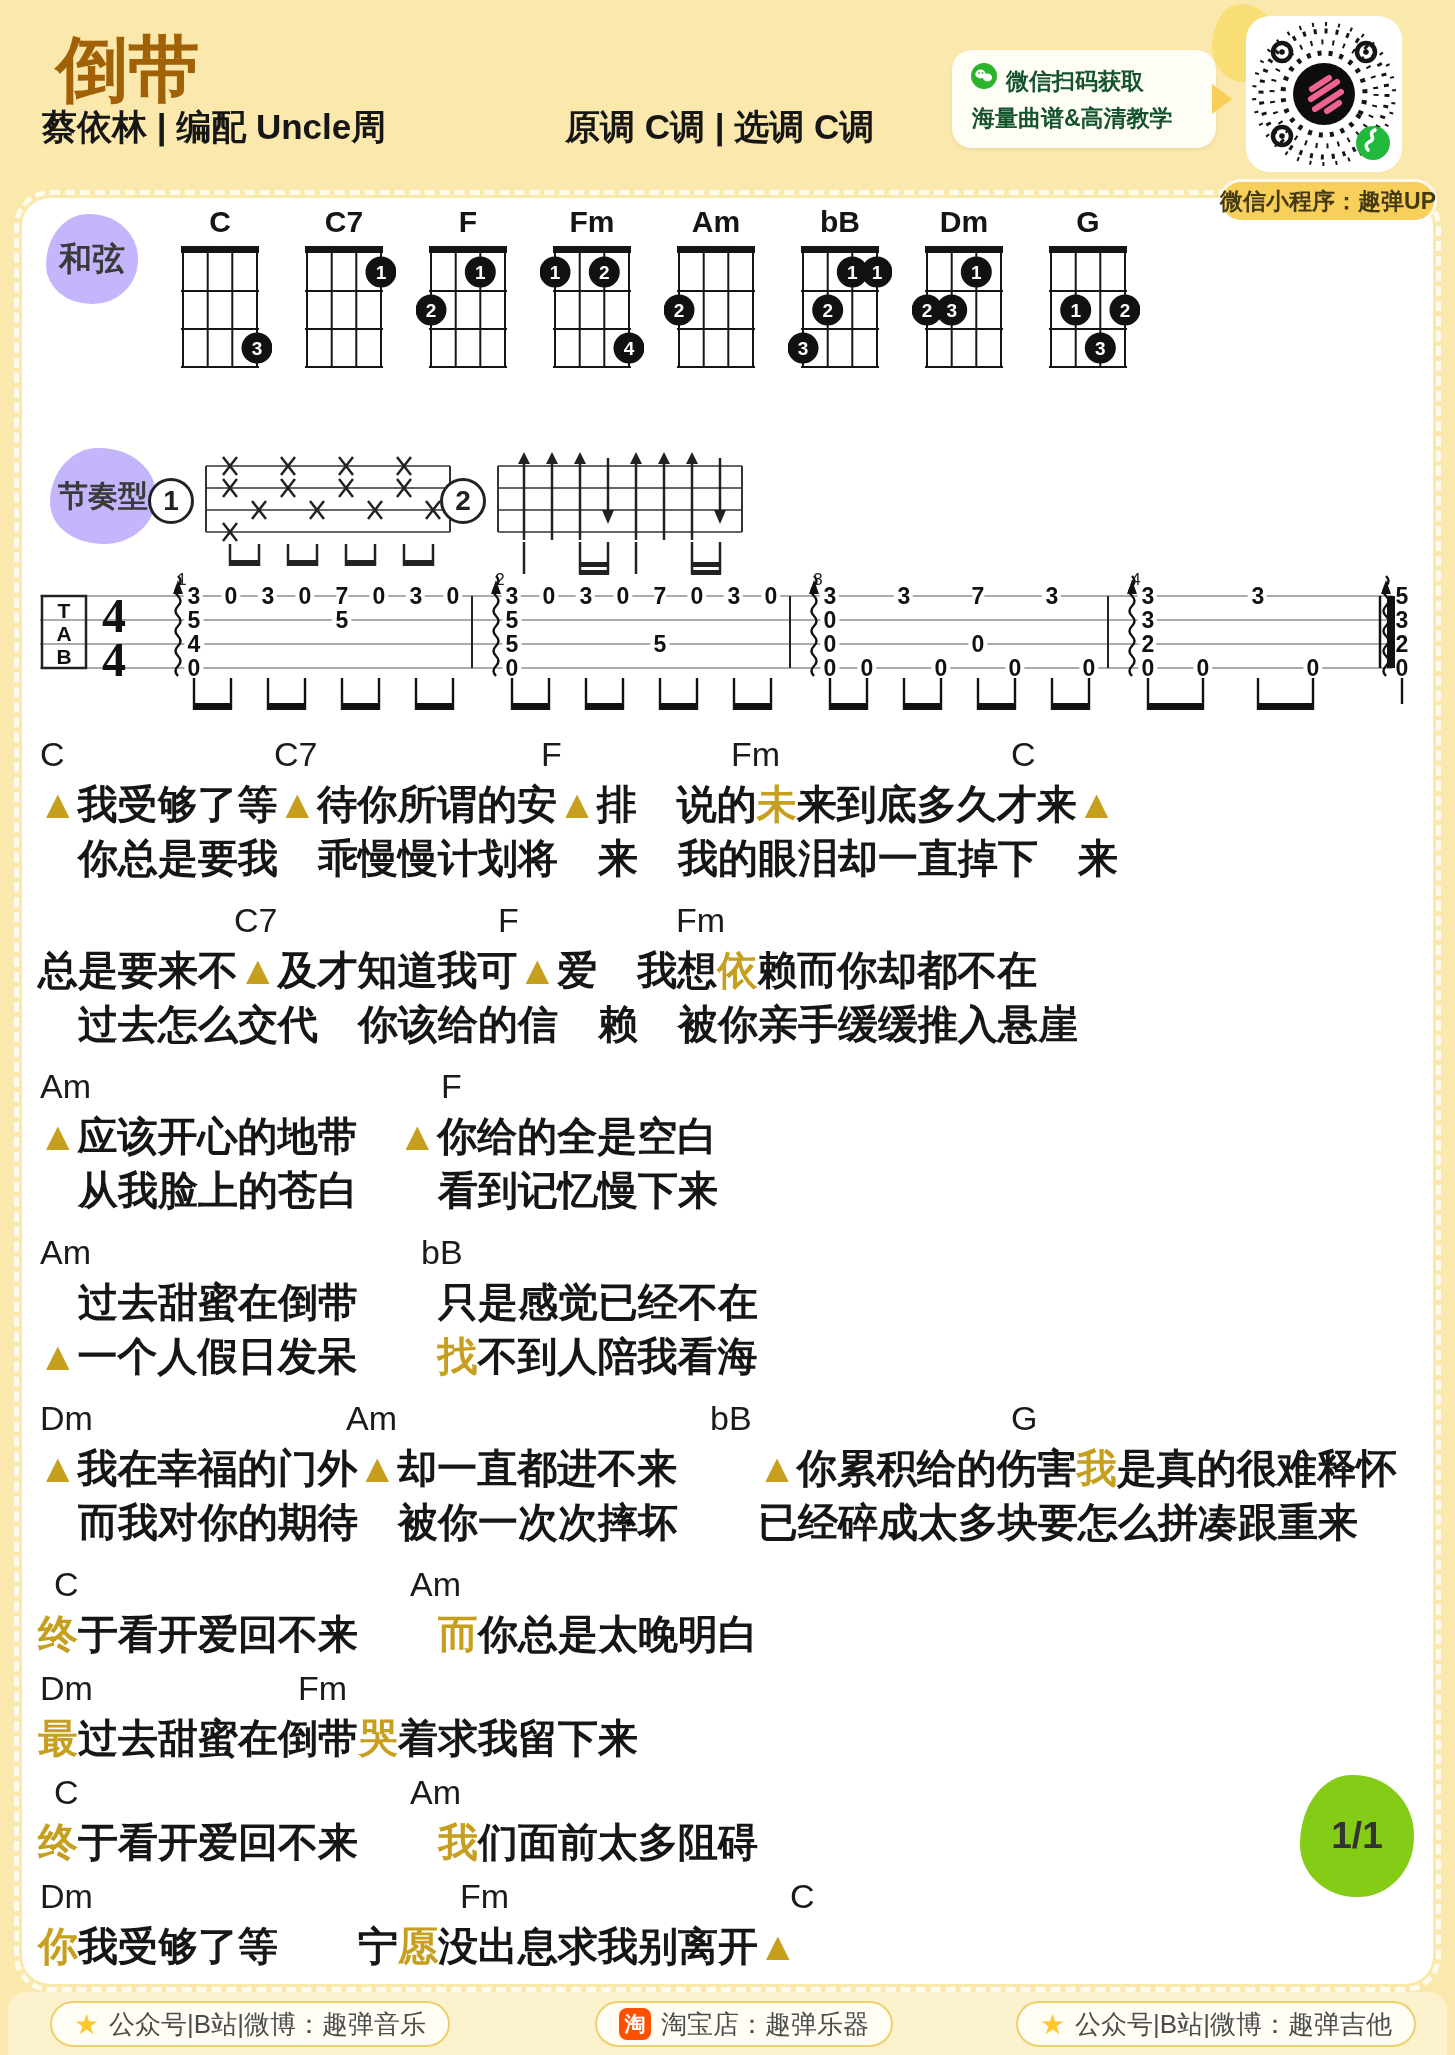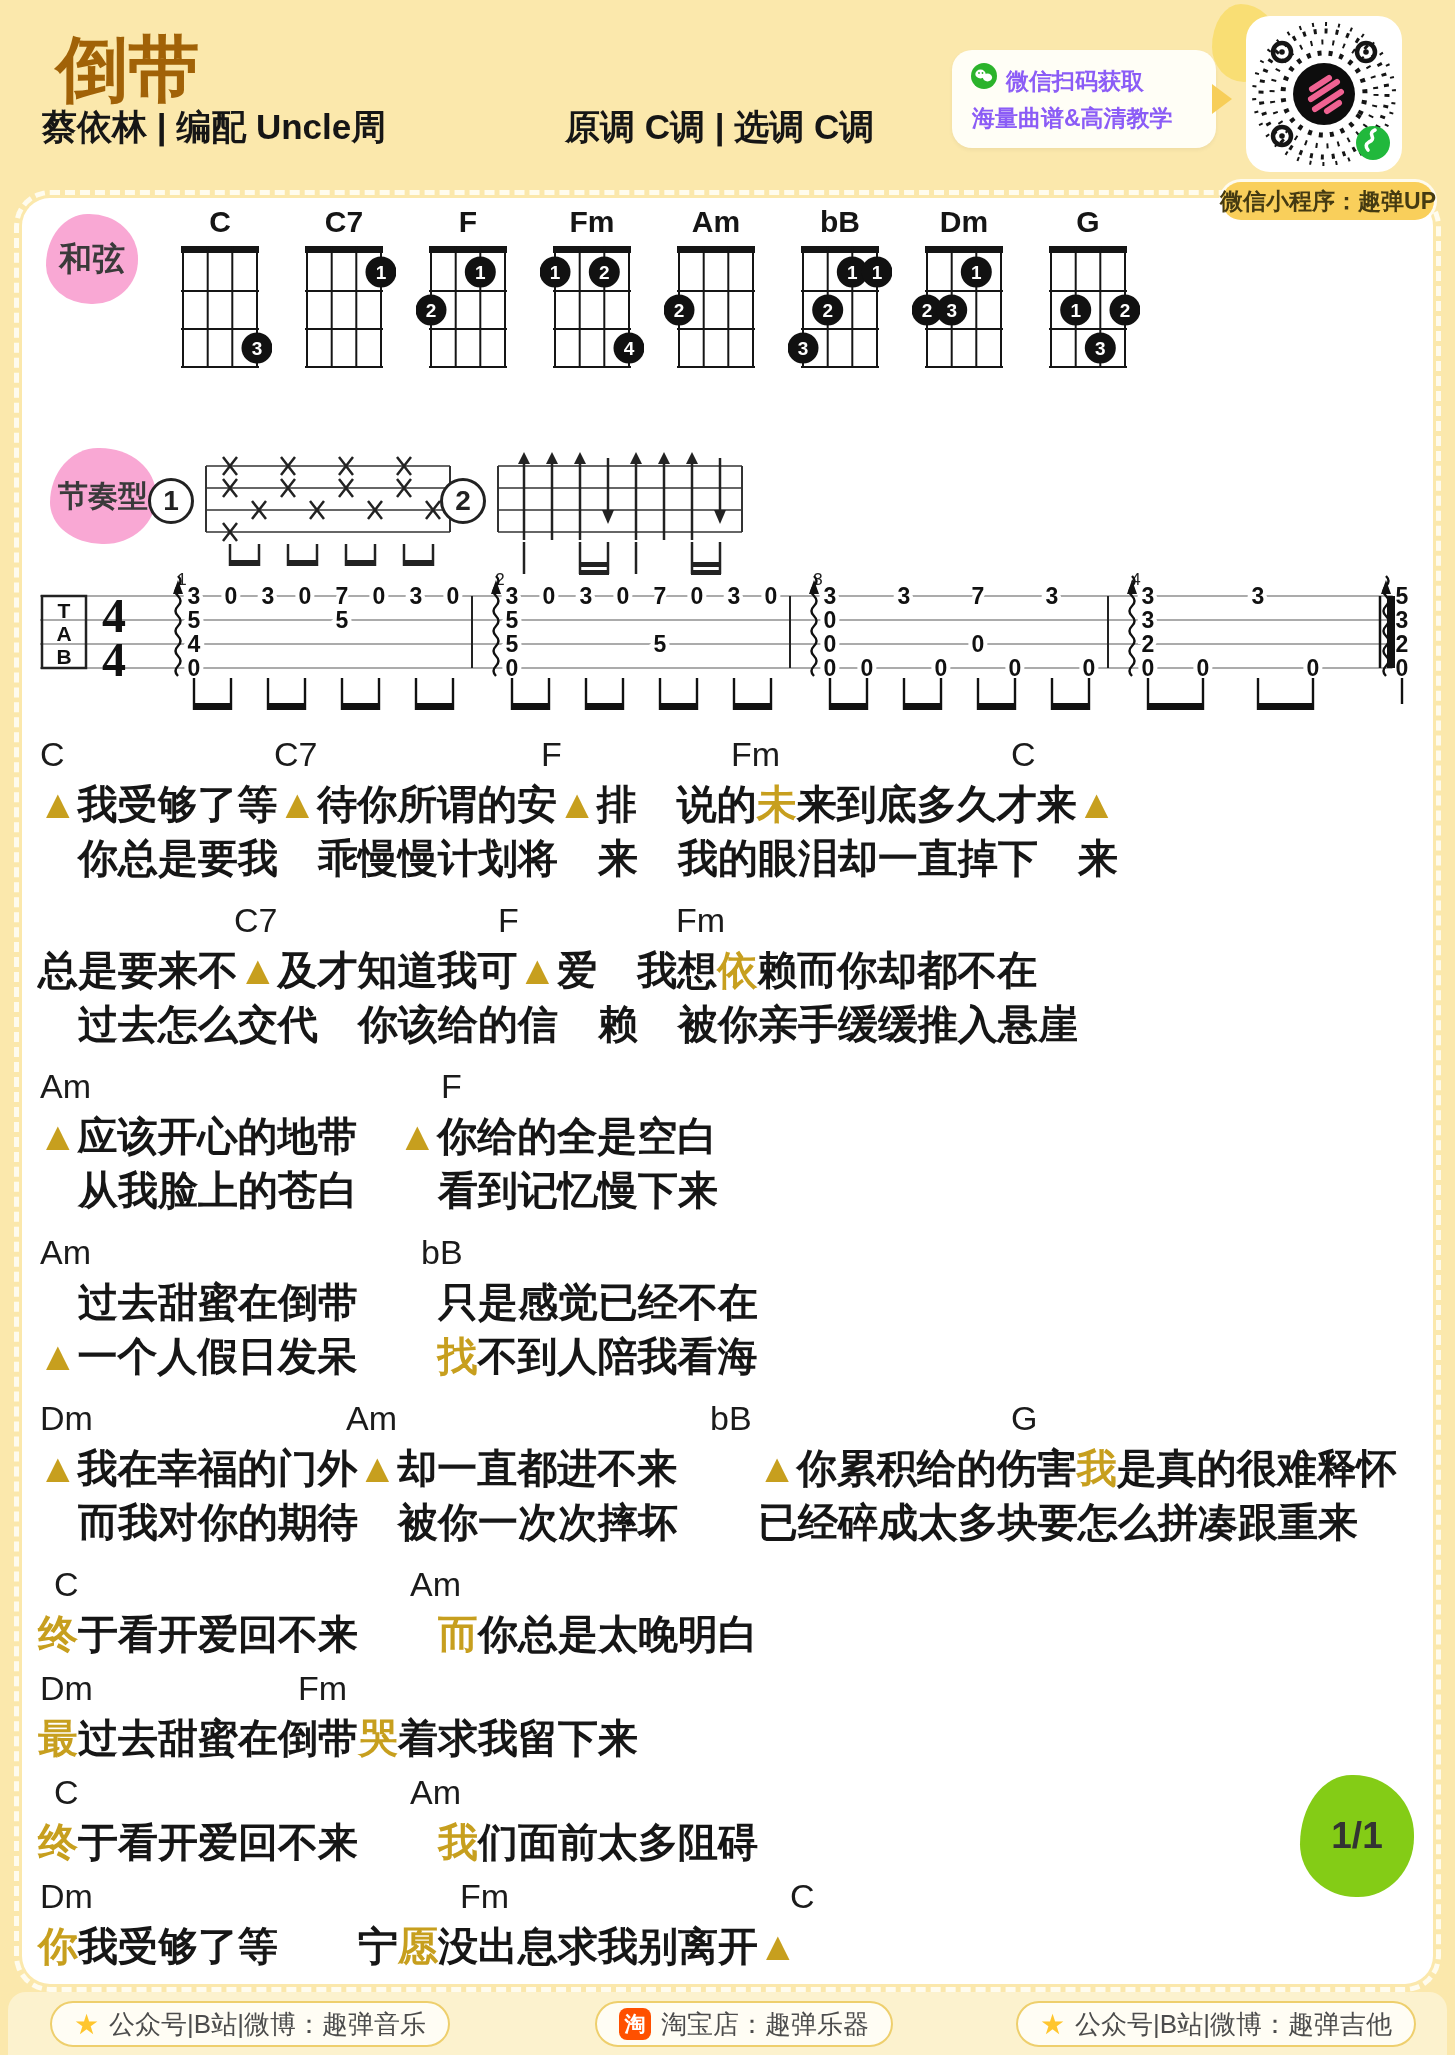--- a/index.html
+++ b/index.html
@@ -25,42 +25,42 @@
 
   
   .page-title { position:absolute; left:56px; top:22px; font-size:72px; font-weight:900; color:#a16207; }
   .artist-line { position:absolute; left:42px; top:104px; font-size:35px; font-weight:600; }
   .key-line { position:absolute; left:565px; top:104px; font-size:35px; font-weight:600; }
 
   .wechat-bubble { position:absolute; left:952px; top:50px; width:264px; height:98px;
     background:#FFFEF6; border-radius:20px; box-shadow:0 2px 4px rgba(0,0,0,.05);
     padding:12px 26px 10px 18px; }
   .bubble-line { display:flex; align-items:center; gap:8px;
-    font-size:23px; font-weight:600; color:#8b5cf6; line-height:36px; white-space:nowrap; }
+    font-size:23px; font-weight:600; color:#14532d; line-height:36px; white-space:nowrap; }
   .bubble-line.second { padding-left:2px;text-align:right; }
   .bubble-arrow { position:absolute; right:-16px; top:34px; width:0; height:0;
     border-top:15px solid transparent; border-bottom:15px solid transparent;
     border-left:20px solid #F7CE58; }
   .qr-blob { position:absolute; left:1212px; top:4px; width:64px; height:78px;
     background:#F9DE74; border-radius:45% 55% 50% 50%/55% 45% 55% 45%; }
   .qr-box { position:absolute; left:1246px; top:16px; width:156px; height:156px;
     background:#FFFFFF; border-radius:24px; display:flex; align-items:center; justify-content:center; }
   .mini-badge { position:absolute; left:1222px; top:182px; width:212px; height:38px;
     background:#F9CF5B; border-radius:19px; box-shadow:0 0 0 3px rgba(255,255,255,.8);
     display:flex; align-items:center; justify-content:center;
     font-size:23px; font-weight:600; color:#443a12; z-index:5; white-space:nowrap; }
 
   
   .card-dash { position:absolute; left:14px; top:190px; width:1427px; height:1802px;
     border:5px dashed rgba(255,253,242,.95); border-radius:36px; }
   .card { position:absolute; left:22px; top:198px; width:1411px; height:1786px;
     background:#FFFFFF; border-radius:28px; }
 
   
-  .blob-label { position:absolute; background:#f9a8d4; display:flex; align-items:center; justify-content:center;
+  .blob-label { position:absolute; background:#c4b5fd; display:flex; align-items:center; justify-content:center;
     font-weight:700; color:#3a3a3a; border-radius:46% 54% 50% 50%/58% 50% 50% 44%; }
   .blob-chords { left:46px; top:214px; width:92px; height:90px; font-size:33px; }
   .blob-rhythm { left:50px; top:448px; width:106px; height:96px; font-size:30px; }
   .page-badge { position:absolute; left:1300px; top:1775px; width:114px; height:122px;
     background:#84cc16; border-radius:46% 54% 50% 50%/58% 50% 50% 44%;
     display:flex; align-items:center; justify-content:center; font-size:37px; font-weight:600; color:#333; }
 
   
   .chord-diagrams { position:absolute; left:168px; top:206px; display:flex; gap:20px; }
 

